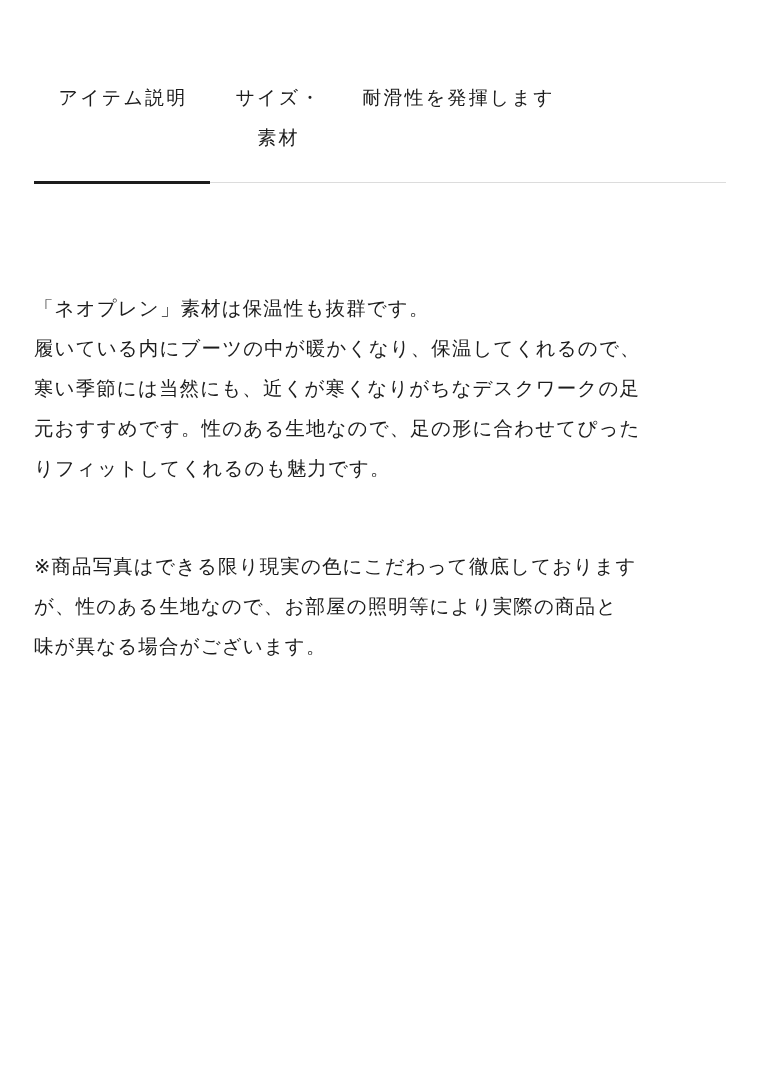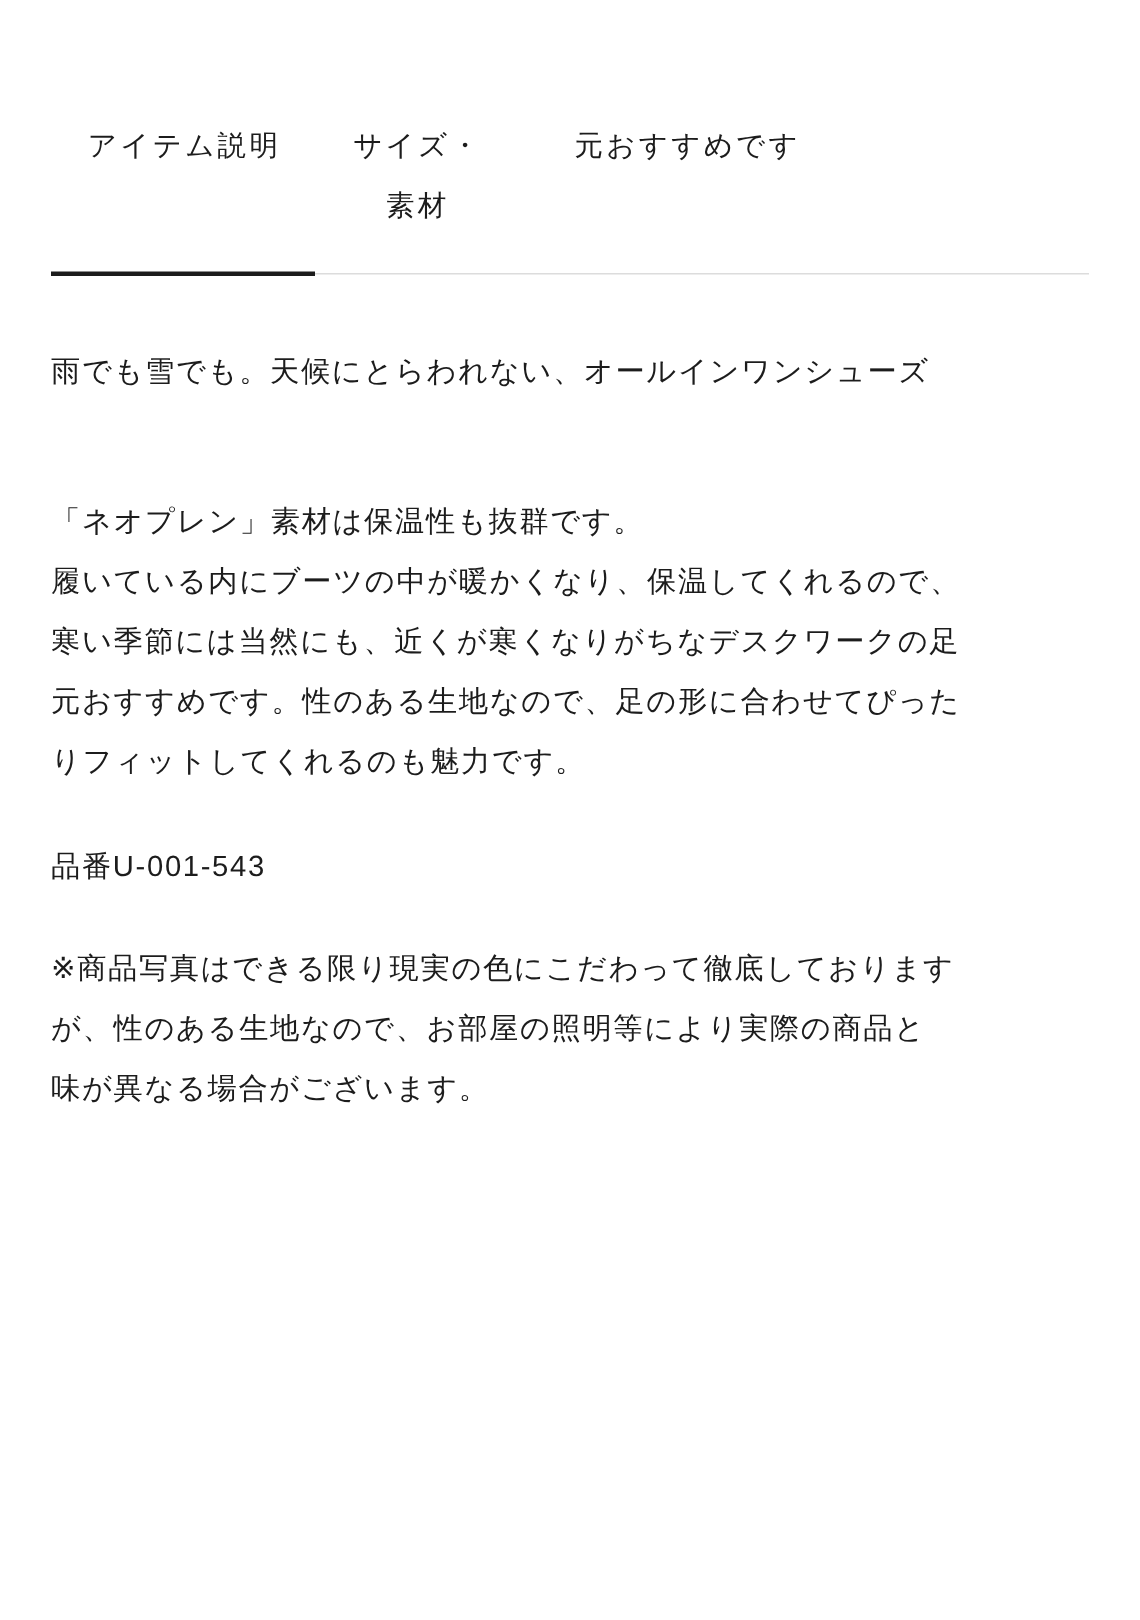--- a/index.html
+++ b/index.html
@@ -91,36 +91,34 @@
 </style>
 </head>
 <body>
 
 <div class="page">
 
   <div class="tabs">
     <div class="tab tab-item-desc">アイテム説明</div>
     <div class="tab tab-size">サイズ・
 素材</div>
-    <div class="tab tab-staff">元おすすめです</div>
+    <div class="tab tab-staff">耐滑性を発揮します</div>
   </div>
 
   <div class="tab-rule"></div>
   <div class="tab-underline"></div>
 
   <div class="content">
-    <p class="para">雨でも雪でも。天候にとらわれない、オールインワンシューズ</p>
     <div class="gap-lg"></div>
     <div class="gap-lg"></div>
     <p class="para">「ネオプレン」素材は保温性も抜群です。
 履いている内にブーツの中が暖かくなり、保温してくれるので、
 寒い季節には当然にも、近くが寒くなりがちなデスクワークの足
 元おすすめです。性のある生地なので、足の形に合わせてぴった
 りフィットしてくれるのも魅力です。</p>
     <div class="gap-lg"></div>
-    <p class="para">品番U-001-543</p>
     <div class="gap-md"></div>
     <p class="para">※商品写真はできる限り現実の色にこだわって徹底しております
 が、性のある生地なので、お部屋の照明等により実際の商品と
 味が異なる場合がございます。</p>
   </div>
 
 </div>
 
 </body></html>

